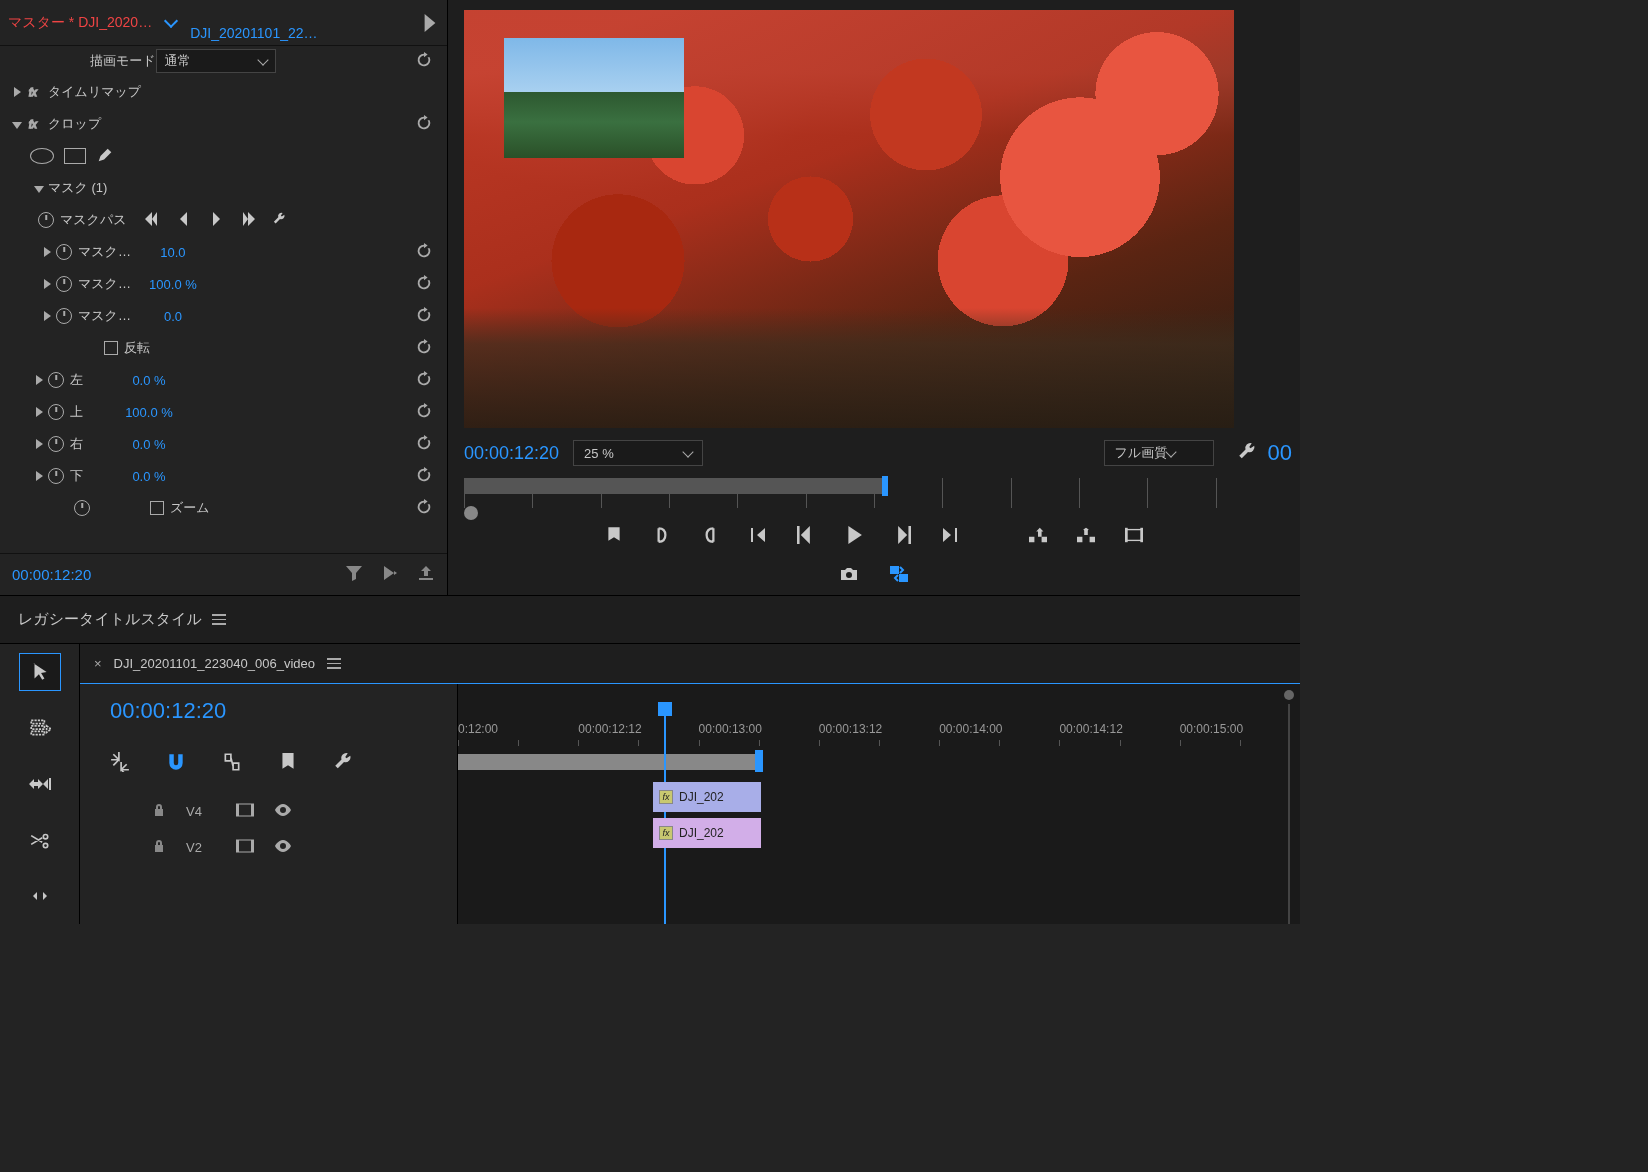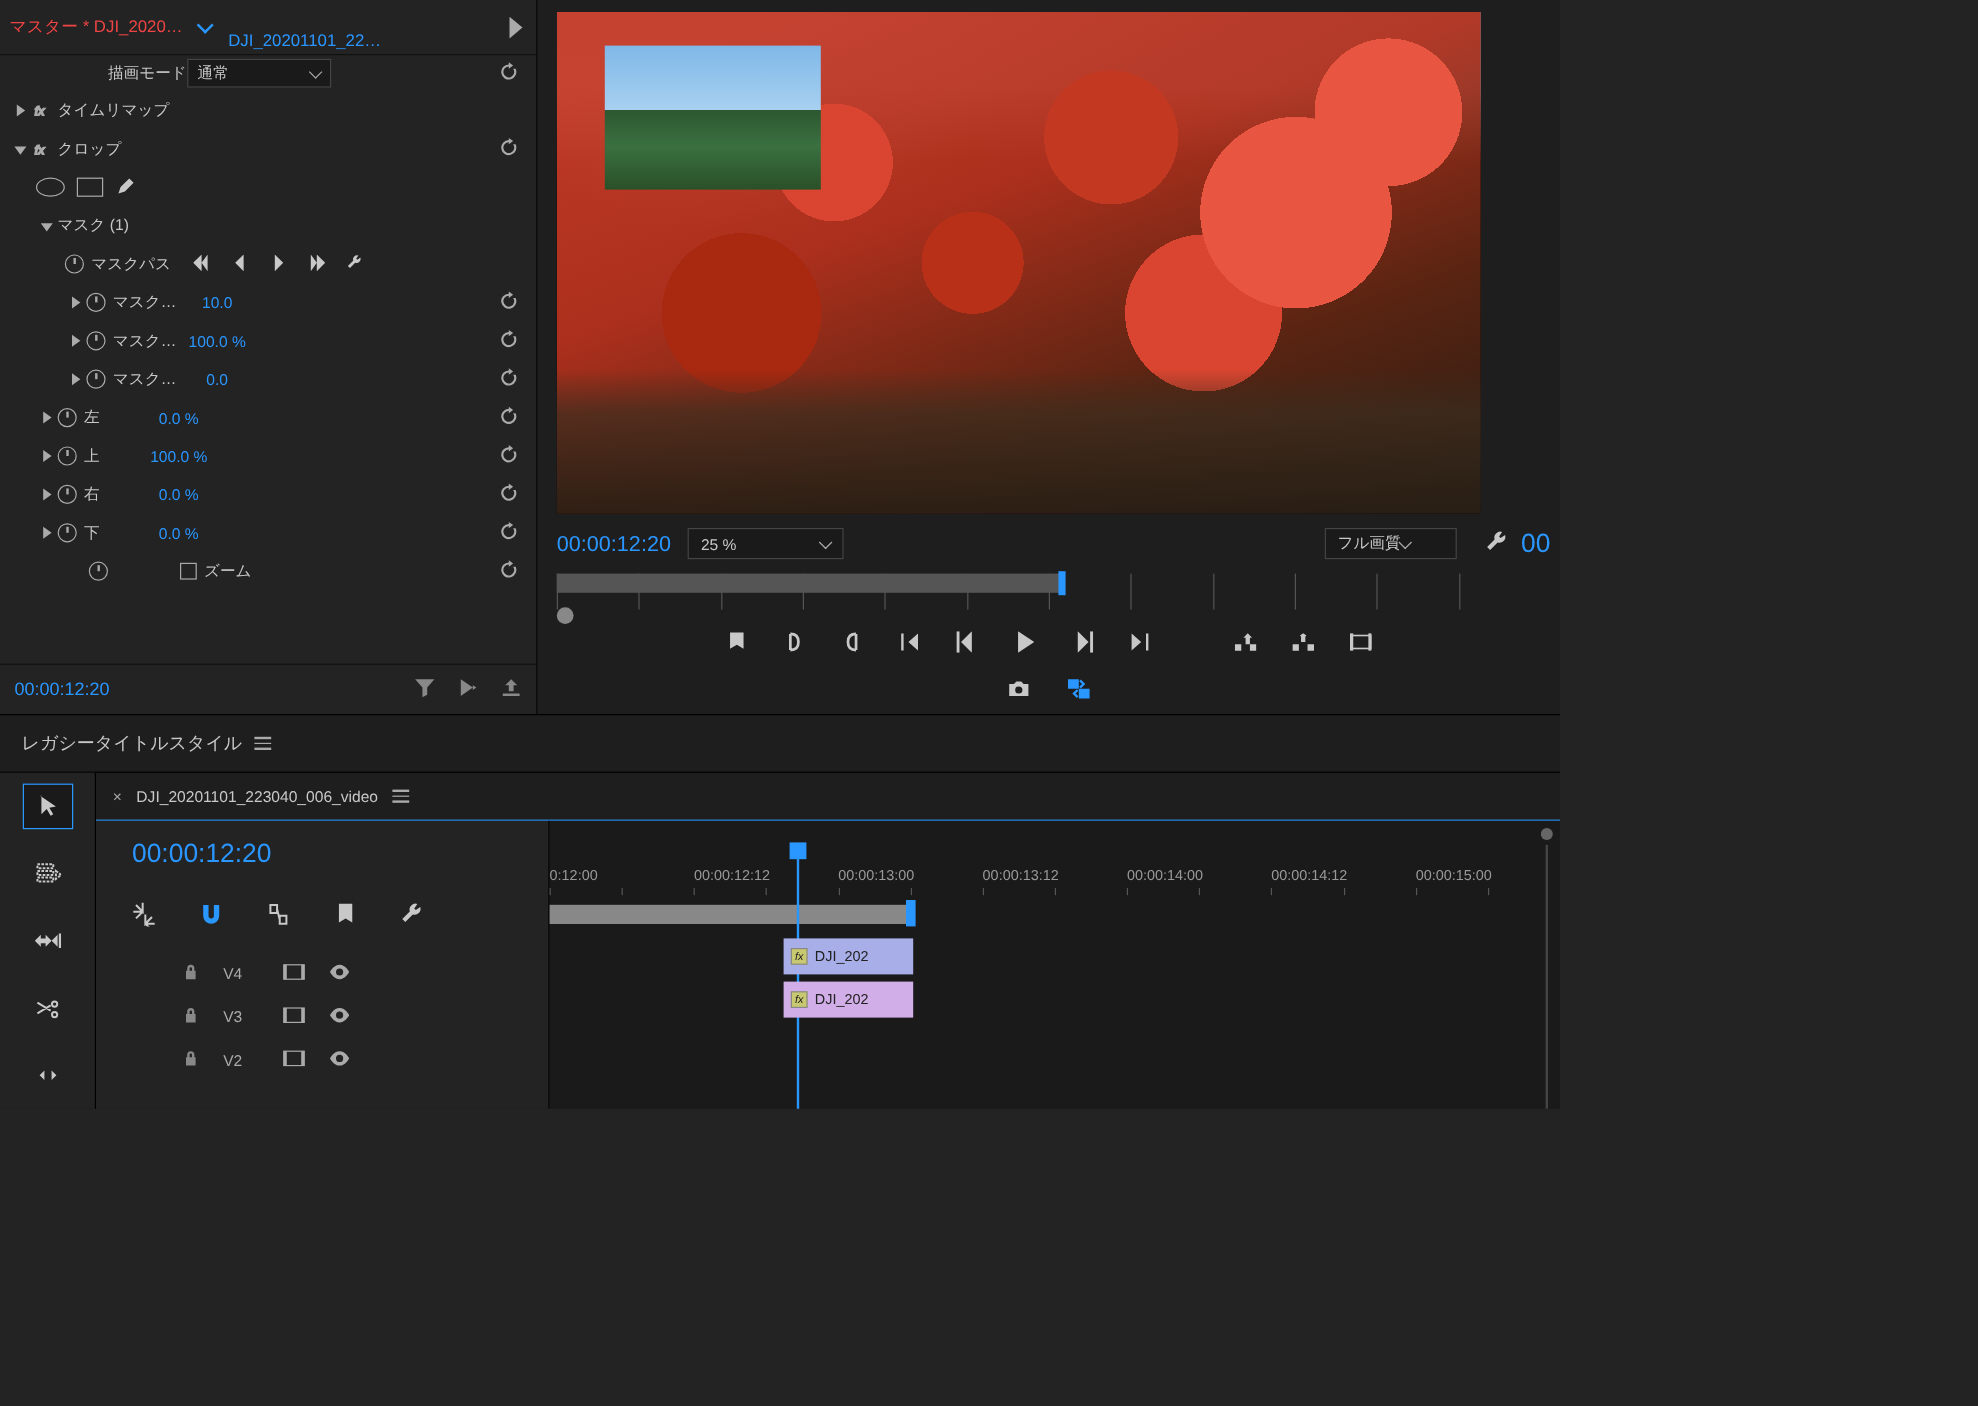--- a/index.html
+++ b/index.html
@@ -17,21 +17,21 @@
 .fx-next svg { fill:#aaa; }
 
 .fx-body { flex: 1; overflow: hidden; position: relative; }
 .fx-row { display: flex; align-items: center; height: 32px; padding-left: 8px; }
 .fx-row .twist { width: 18px; text-align: center; color: #a0a0a0; }
 .fx-row .lbl { flex: 0 0 auto; color: #c8c8c8; }
 .fx-row .val { color: #2a96ff; margin-left: auto; padding-right: 200px; }
 .fx-row .reset { margin-left: auto; padding-right: 14px; }
 .reset svg, .wrench svg { fill:#aaa; }
 .fx-indent-1 { padding-left: 30px; }
-.fx-indent-2 { padding-left: 54px; }
+.fx-indent-2 { padding-left: 38px; }
 .stopwatch { width:16px; height:16px; border:1.5px solid #aaa; border-radius:50%; position:relative; margin-right:6px; }
 .stopwatch::after { content:""; position:absolute; left:50%; top:50%; width:1.5px; height:5px; background:#aaa; transform-origin:bottom; transform:translate(-50%,-100%); }
 .fxicon { width:18px; height:18px; display:inline-flex; align-items:center; justify-content:center; margin-right:4px; }
 .fxicon svg { width:14px; height:14px; stroke:#aaa; fill:none; stroke-width:1.5; }
 .checkbox { width:14px; height:14px; border:1.5px solid #aaa; display:inline-block; margin-right:6px; }
 .shape-btn { width:22px; height:16px; border:1.5px solid #aaa; margin-right:10px; }
 .shape-btn.ellipse { border-radius:50%; width:24px; }
 .pen-icon svg { width:18px; height:18px; fill:#c8c8c8; }
 
 .keynav { display:flex; gap:18px; align-items:center; }
@@ -249,20 +249,27 @@
     </div>
     <div class="fx-row fx-indent-2">
       <span class="twist"><span class="tri-r"></span></span>
       <span class="stopwatch"></span>
       <span class="lbl">マスク…</span>
       <span class="val">0.0</span>
       <span class="reset"><svg width="18" height="18" viewBox="0 0 20 20">
               <path d="M10 3a7 7 0 1 0 6.3 4H14a5 5 0 1 1-4-2V7l4-3-4-3v2z"></path>
             </svg></span>
     </div>
+    <div class="fx-row fx-indent-2" style="padding-left:104px">
+      <span class="checkbox"></span>
+      <span class="lbl">反転</span>
+      <span class="reset" style="margin-left:auto;padding-right:14px"><svg width="18" height="18" viewBox="0 0 20 20">
+              <path d="M10 3a7 7 0 1 0 6.3 4H14a5 5 0 1 1-4-2V7l4-3-4-3v2z"></path>
+            </svg></span>
+    </div>
 
     <div class="fx-row fx-indent-1">
       <span class="twist"><span class="tri-r"></span></span>
       <span class="stopwatch"></span>
       <span class="lbl">左</span>
       <span class="val">0.0 %</span>
       <span class="reset"><svg width="18" height="18" viewBox="0 0 20 20">
               <path d="M10 3a7 7 0 1 0 6.3 4H14a5 5 0 1 1-4-2V7l4-3-4-3v2z"></path>
             </svg></span>
     </div>
@@ -490,34 +497,20 @@
           <span><svg viewBox="0 0 16 16">
                   <path d="M13 3a4 4 0 0 1-5 5L3 13l-2-2 5-5a4 4 0 0 1 5-5l-2 3 1 1 3-2z"></path>
                 </svg></span>
         </div>
         <div class="tracks">
           <div class="track">
             <span class="lock"><svg viewBox="0 0 12 14">
                     <path d="M3 6V4a3 3 0 0 1 6 0v2h1v7H2V6h1zm2 0h2V4a1 1 0 0 0-2 0v2z"></path>
                   </svg></span>
             <span class="tname">V4</span>
-            <span class="tog"><svg viewBox="0 0 18 12">
-                    <rect x="0" y="0" width="18" height="12" fill="none" stroke="#aaa"></rect>
-                    <rect x="0" y="0" width="3" height="12"></rect>
-                    <rect x="15" y="0" width="3" height="12"></rect>
-                  </svg></span>
-            <span class="eye"><svg viewBox="0 0 18 12">
-                    <path d="M9 0C4 0 1 6 1 6s3 6 8 6 8-6 8-6-3-6-8-6zm0 9a3 3 0 1 1 0-6 3 3 0 0 1 0 6z"></path>
-                  </svg></span>
-          </div>
-          <div class="track">
-            <span class="lock"><svg viewBox="0 0 12 14">
-                    <path d="M3 6V4a3 3 0 0 1 6 0v2h1v7H2V6h1zm2 0h2V4a1 1 0 0 0-2 0v2z"></path>
-                  </svg></span>
-            <span class="tname">V3</span>
             <span class="tog"><svg viewBox="0 0 18 12">
                     <rect x="0" y="0" width="18" height="12" fill="none" stroke="#aaa"></rect>
                     <rect x="0" y="0" width="3" height="12"></rect>
                     <rect x="15" y="0" width="3" height="12"></rect>
                   </svg></span>
             <span class="eye"><svg viewBox="0 0 18 12">
                     <path d="M9 0C4 0 1 6 1 6s3 6 8 6 8-6 8-6-3-6-8-6zm0 9a3 3 0 1 1 0-6 3 3 0 0 1 0 6z"></path>
                   </svg></span>
           </div>
           <div class="track">

